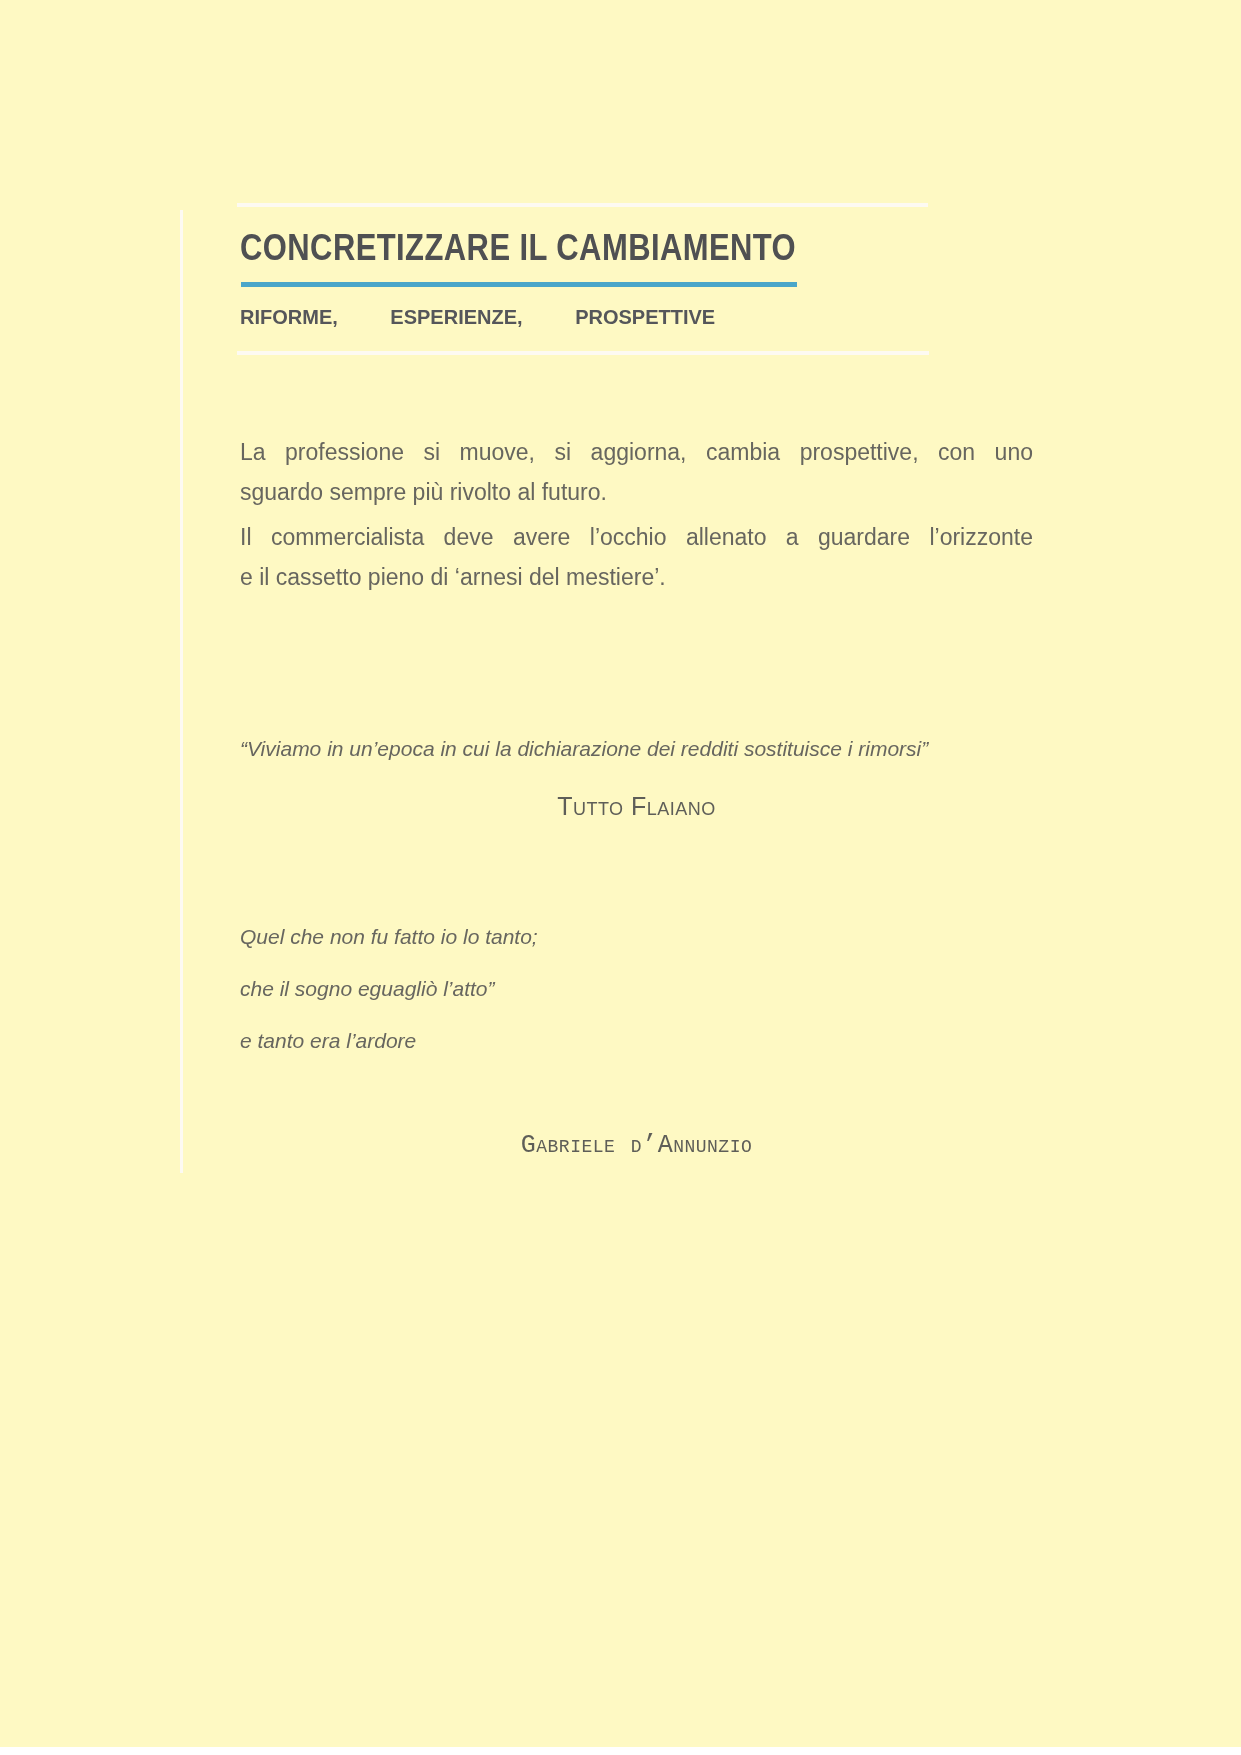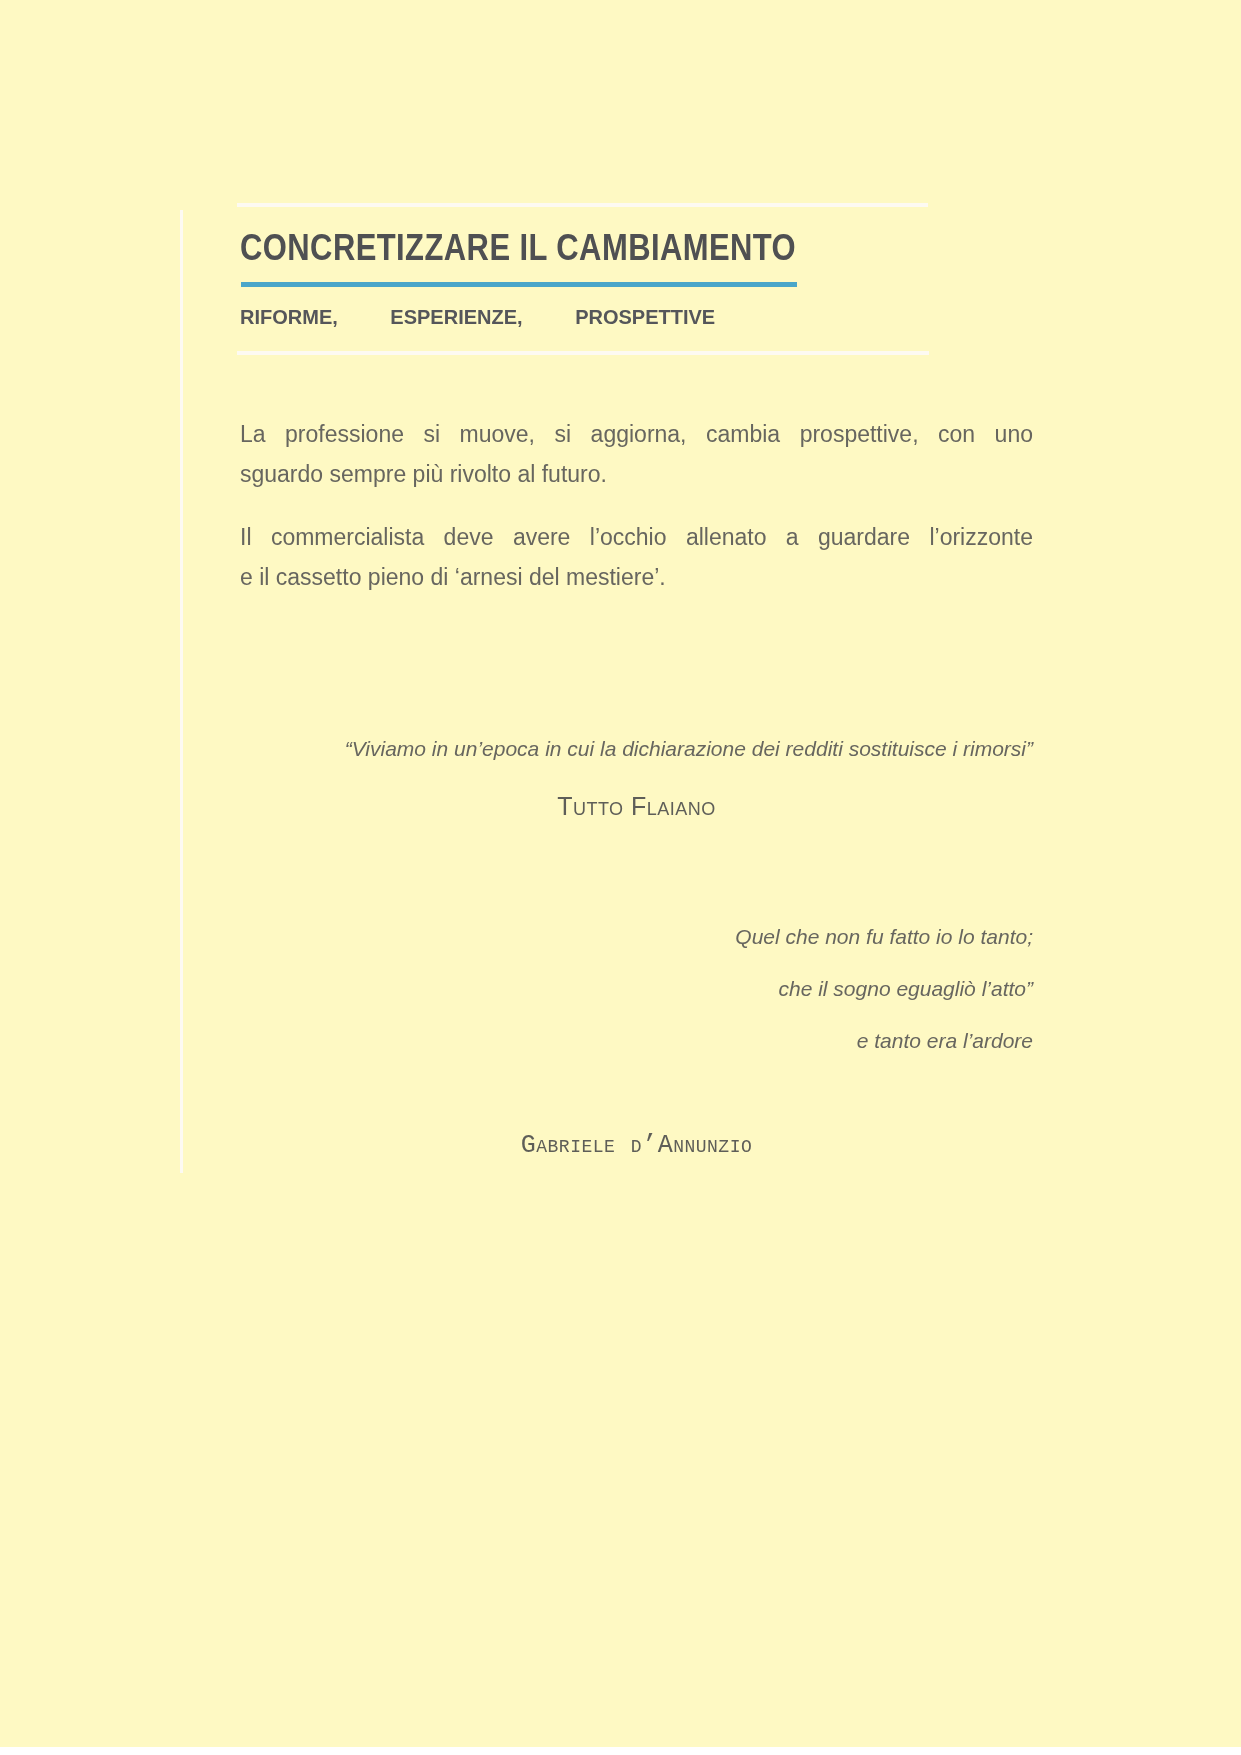--- a/index.html
+++ b/index.html
@@ -53,36 +53,36 @@
   .subtitle .word:last-child { margin-right: 10px; }
 
   
   .copy {
     position: absolute;
     left: 240px;
     width: 793px;
     color: #67665f;
     font-size: 23px;
   }
-  .para-1 { top: 414px; }
+  .para-1 { top: 432px; }
   .para-2 { top: 517px; }
   .line {
     height: 40px;
     line-height: 40px;
     overflow: hidden;
   }
   .jline { text-align: justify; }
   .jline::after { content: ""; display: inline-block; width: 100%; height: 0; }
 
   
   .quote {
     position: absolute;
     left: 240px;
     width: 793px;
-    text-align: right;
+    text-align: left;
     color: #67665f;
     font-style: italic;
     font-size: 21px;
   }
   .quote-1 { top: 729px; line-height: 40px; }
   .quote-2 { top: 911px; }
   .quote-2 .qline { height: 52px; line-height: 52px; }
 
   .attribution {
     position: absolute;

